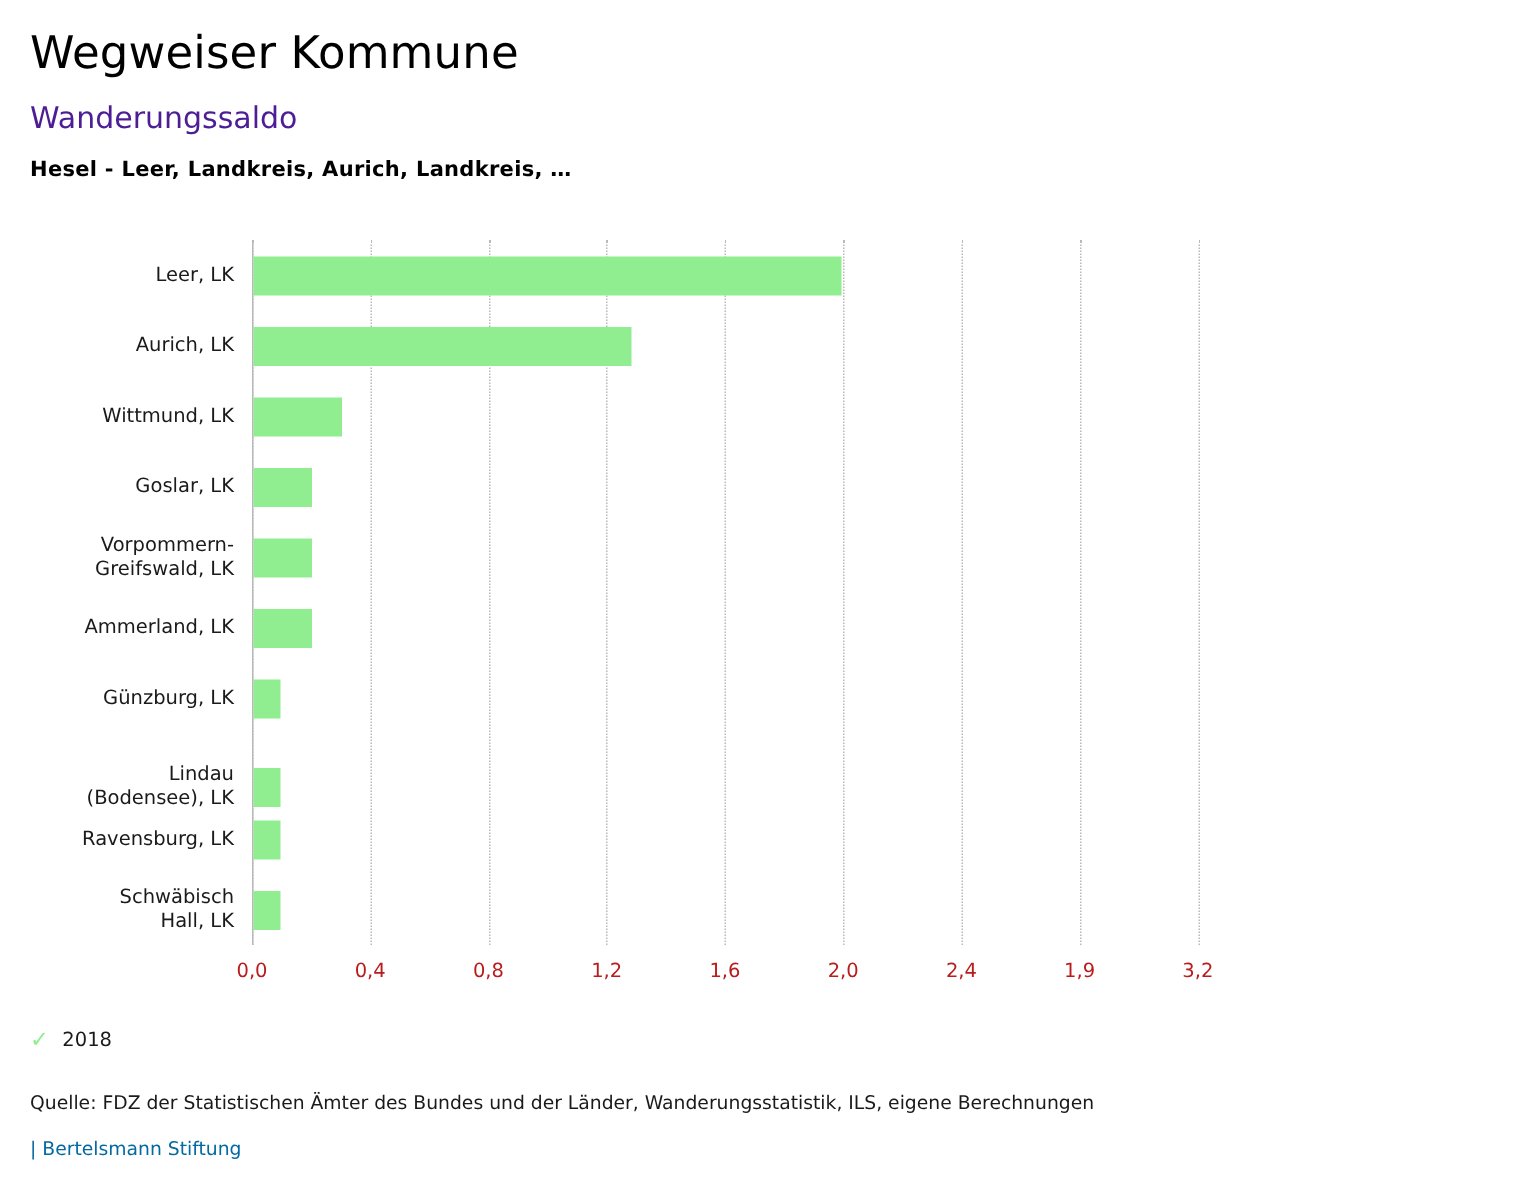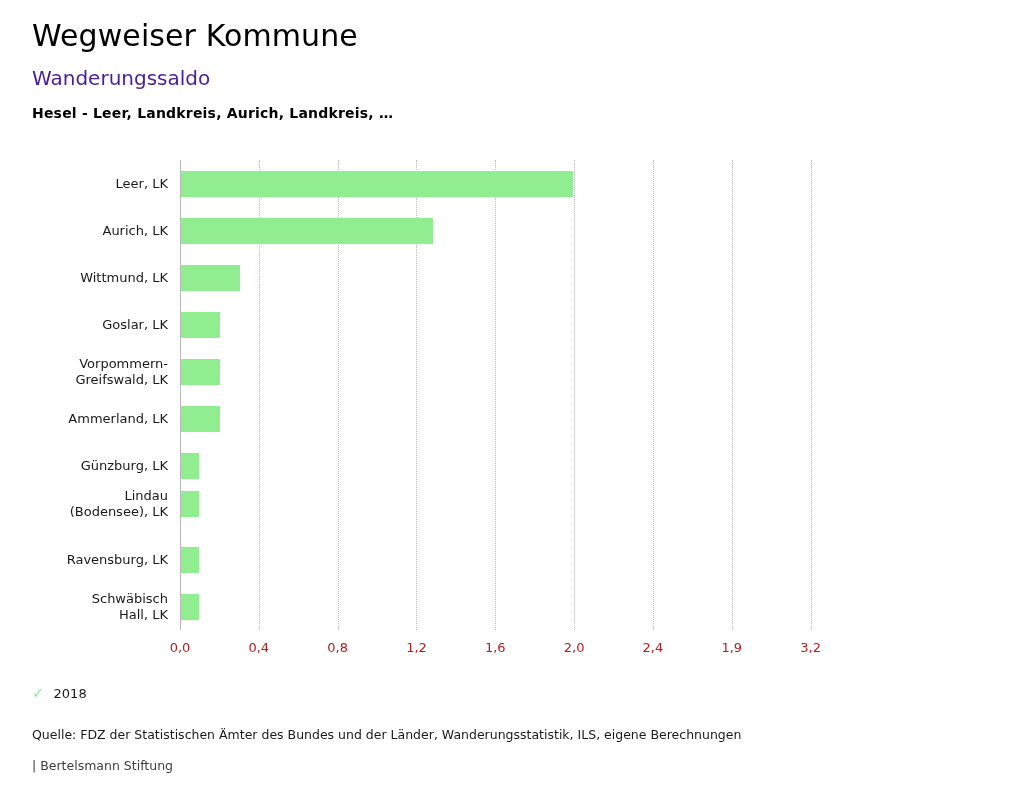--- a/index.html
+++ b/index.html
@@ -11,21 +11,20 @@
     width: 1024px;
     height: 799px;
     font-family: "DejaVu Sans", sans-serif;
     color: #1a1a1a;
     overflow: hidden;
     position: relative;
   }
   .page {
     position: absolute;
     inset: 0;
-    margin-left: 12px;
   }
   .title {
     position: absolute;
     left: 20px;
     top: 18px;
     font-size: 30px;
     font-weight: 400;
     letter-spacing: 0.1px;
     color: #000000;
     line-height: 1.2;
@@ -161,21 +160,21 @@
     left: 20px;
     top: 727px;
     font-size: 12.5px;
     color: #1a1a1a;
   }
   .brand {
     position: absolute;
     left: 20px;
     top: 758px;
     font-size: 12.5px;
-    color: #404040;
+    color: #0369a1;
   }
 </style>
 </head>
 <body>
 
 <div class="page">
 
   <div class="title">Wegweiser Kommune</div>
   <div class="subtitle">Wanderungssaldo</div>
   <div class="regions">Hesel - Leer, Landkreis, Aurich, Landkreis, …</div>
@@ -231,21 +230,21 @@
               <div>Ammerland, LK</div>
             </div>
             <div class="bar" title="Ammerland, LK: 0.2" style="width: 39.4118px; background: rgb(144, 238, 144); top: 10.5px;"></div>
           </div>
           <div class="row" style="top: 282px; height: 47px;">
             <div class="cat-label one-line">
               <div>Günzburg, LK</div>
             </div>
             <div class="bar" title="Günzburg, LK: 0.09" style="width: 17.7353px; background: rgb(144, 238, 144); top: 10.5px;"></div>
           </div>
-          <div class="row" style="top: 320px; height: 47px;">
+          <div class="row" style="top: 341px; height: 47px;">
             <div class="cat-label two-line">
               <div>Lindau</div>
               <div>(Bodensee), LK</div>
             </div>
             <div class="bar" title="Lindau (Bodensee), LK: 0.09" style="width: 17.7353px; background: rgb(144, 238, 144); top: 10.5px;"></div>
           </div>
           <div class="row" style="top: 376px; height: 47px;">
             <div class="cat-label one-line">
               <div>Ravensburg, LK</div>
             </div>

